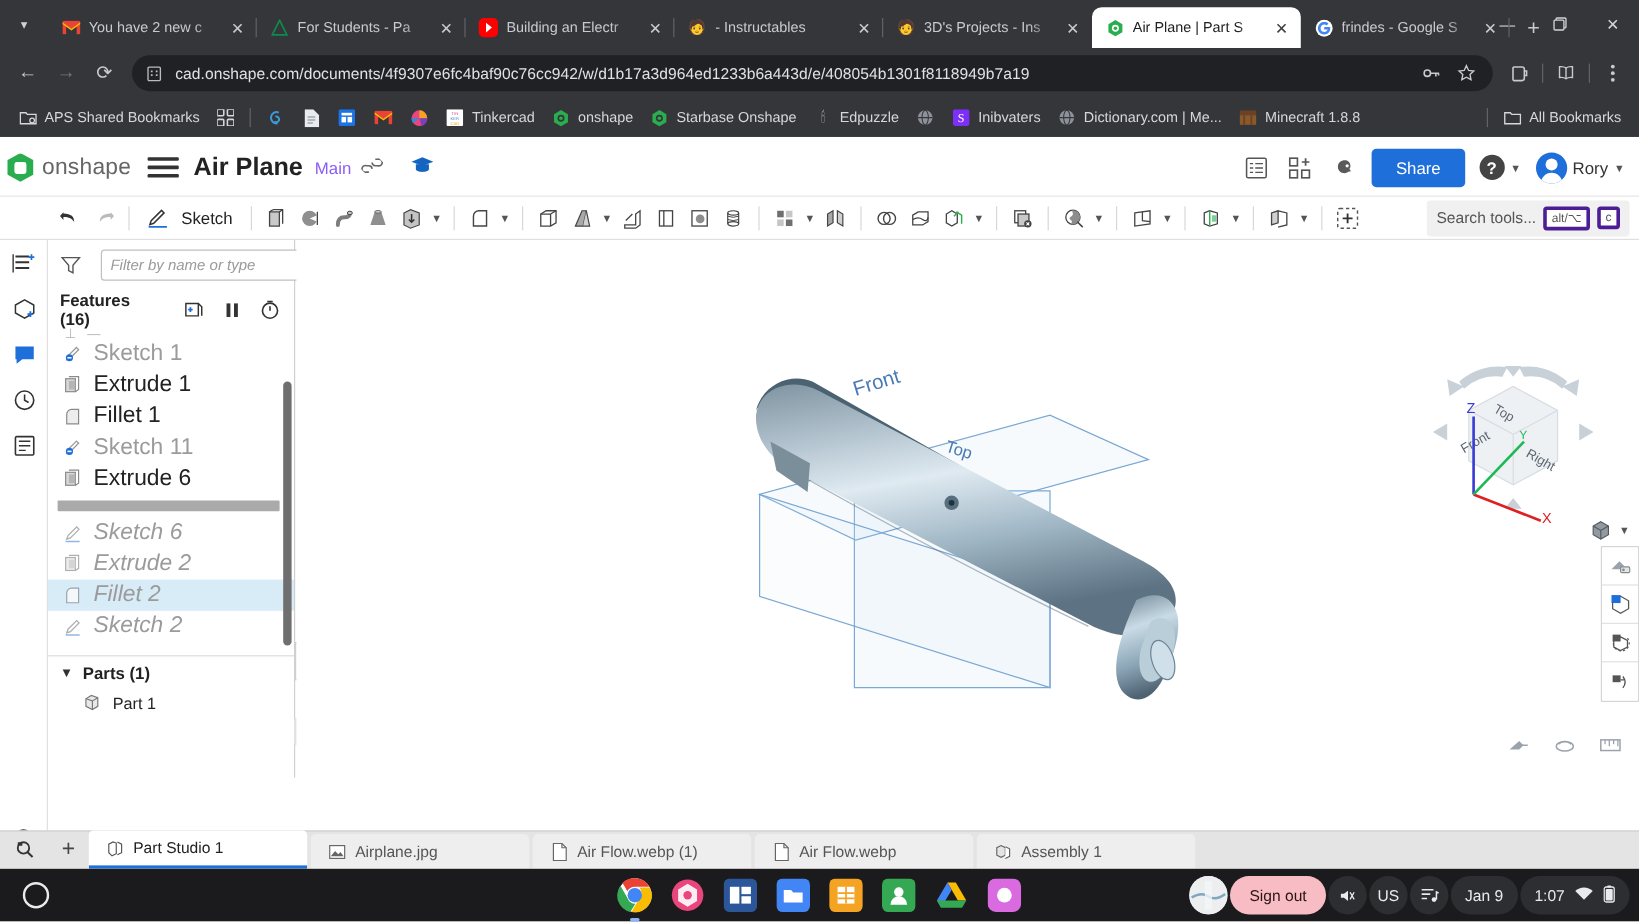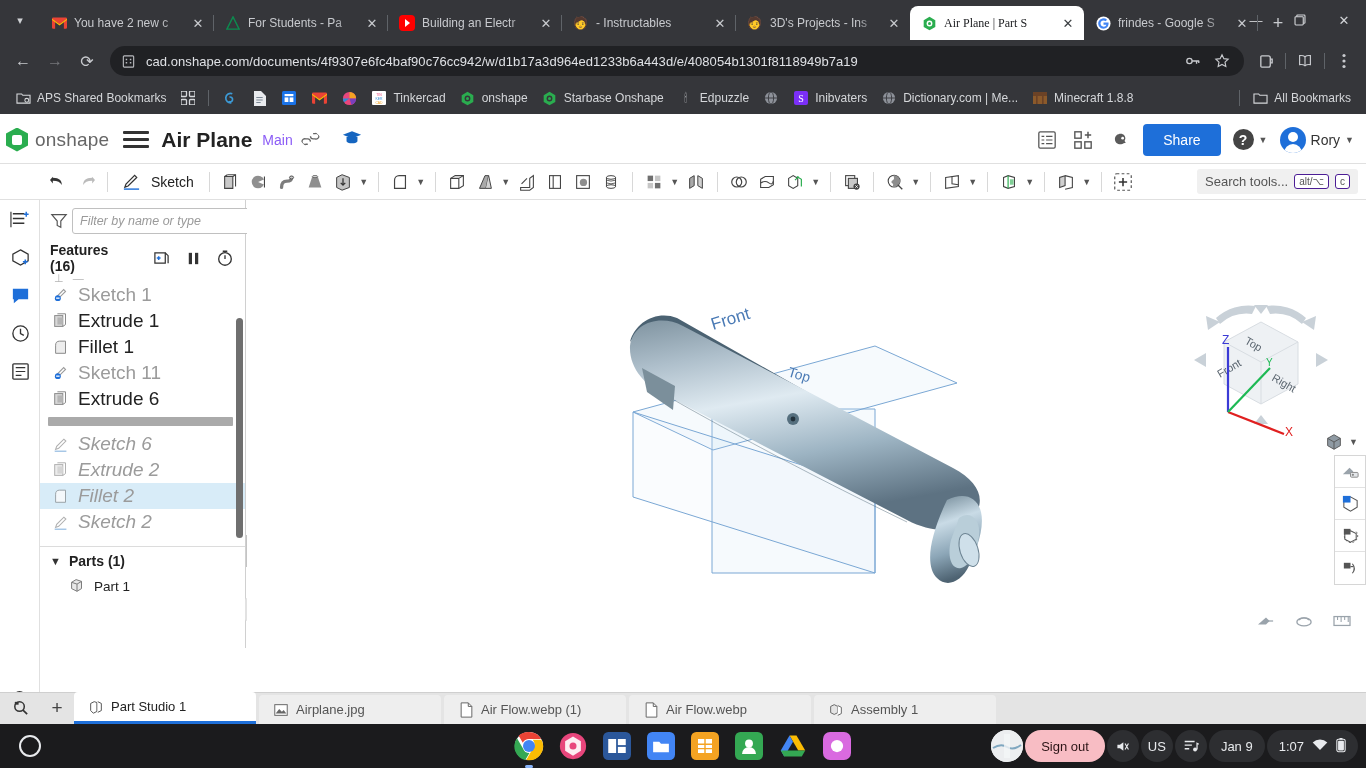--- a/index.html
+++ b/index.html
@@ -28,21 +28,21 @@
     color:#c8cace; font-size:12px; position:relative; border-radius:8px 8px 0 0;
     flex:0 0 auto;
   }
   .tab .favicon { width:16px; height:16px; flex:0 0 16px; display:flex; align-items:center; justify-content:center; font-size:12px; line-height:1; }
   .tab .ttl { flex:1 1 auto; overflow:hidden; white-space:nowrap; text-overflow:clip;
               -webkit-mask-image:linear-gradient(90deg,#000 80%,transparent 100%);
               mask-image:linear-gradient(90deg,#000 80%,transparent 100%); }
   .tab .x { width:16px; height:16px; flex:0 0 16px; display:flex; align-items:center; justify-content:center;
             font-size:13px; color:#c8cace; }
   .tab.active { background:#fff; color:#202124; }
-  .tab.active .ttl { color:#202124;font-family:Liberation Serif, serif; }
+  .tab.active .ttl { color:#202124; }
   .tab.active .x { color:#3c4043; }
   .tab:not(.active)::after {
     content:""; position:absolute; right:0; top:9px; height:16px; width:1px; background:#5f6368;
   }
   .tab.nosep::after { display:none; }
   .newtab { width:28px;height:28px;margin:0 0 3px 6px;display:flex;align-items:center;justify-content:center;
             color:#c8cace;font-size:18px;flex:0 0 auto;}
   .winbtns { display:flex; align-items:center; height:40px; margin-left:auto; flex:0 0 auto;}
   .winbtns span { width:44px; height:32px; display:flex; align-items:center; justify-content:center; color:#d2d4d7; font-size:13px;}
 
@@ -96,30 +96,30 @@
 
   
   .os-toolbar { height:36px; display:flex; align-items:center; gap:0; padding:0 8px 0 44px; border-bottom:1px solid #e0e0e0; background:#fff;}
   .tb { width:28px;height:28px;display:flex;align-items:center;justify-content:center;color:#555;}
   .tb svg { display:block; }
   .tb-sep { width:1px;height:20px;background:#d8d8d8;margin:0 7px;}
   .tb-sketch { display:flex;align-items:center;gap:6px;padding:0 8px 0 2px;font-size:14px;color:#222;}
   .tb-dd { width:14px;height:26px;display:flex;align-items:center;justify-content:center;color:#555;font-size:9px;}
   .searchtools { margin-left:auto; display:flex; align-items:center; gap:6px; background:#f0f0f0; border-radius:3px; padding:5px 8px; }
   .searchtools .lbl { font-size:13px; color:#555;}
-  .kbd { border:1px solid #4c1d95; border-radius:3px; font-size:10px; padding:1px 4px; color:#555; background:#fff;}
+  .kbd { border:3px solid #4c1d95; border-radius:3px; font-size:10px; padding:1px 4px; color:#555; background:#fff;}
 
   
   .rail { position:absolute; left:0; top:84px; width:40px; bottom:0; background:#fff; border-right:1px solid #e0e0e0;}
   .rail-ic { width:40px;height:38px;display:flex;align-items:center;justify-content:center;color:#3c3c3c;}
   .rail-bot { position:absolute; bottom:6px; left:0; width:40px; }
 
   
   .fpanel { position:absolute; left:40px; top:84px; width:206px; bottom:76px; background:#fff; border-right:1px solid #d0d0d0; }
-  .filterrow { display:flex; align-items:center; gap:4px; padding:8px 8px 6px 10px;}
+  .filterrow { display:flex; align-items:center; gap:16px; padding:8px 8px 6px 10px;}
   .funnel { width:18px;height:18px;flex:0 0 18px;color:#555;}
   .filterinput { flex:1 1 auto; height:26px; border:1px solid #c0c0c0; border-radius:3px; font-size:12.5px;
                  padding:0 7px; color:#444; font-style:italic; font-family:"Liberation Sans",sans-serif; outline:none;}
   .filterinput::placeholder{ color:#9a9a9a; font-style:italic;}
   .featrow { display:flex; align-items:center; gap:10px; padding:2px 10px 4px 10px; }
   .feathdr { font-size:14px; font-weight:bold; color:#222;}
   .featbtns { display:flex; align-items:center; gap:12px; margin-left:14px;}
   .featbtn { width:20px;height:20px;display:flex;align-items:center;justify-content:center;color:#333;}
   .flist { position:absolute; left:0; right:0; top:72px; bottom:108px; overflow:hidden; }
   .fitem { display:flex; align-items:center; gap:8px; height:26px; padding:0 8px 0 12px; font-size:19px; color:#222;}

